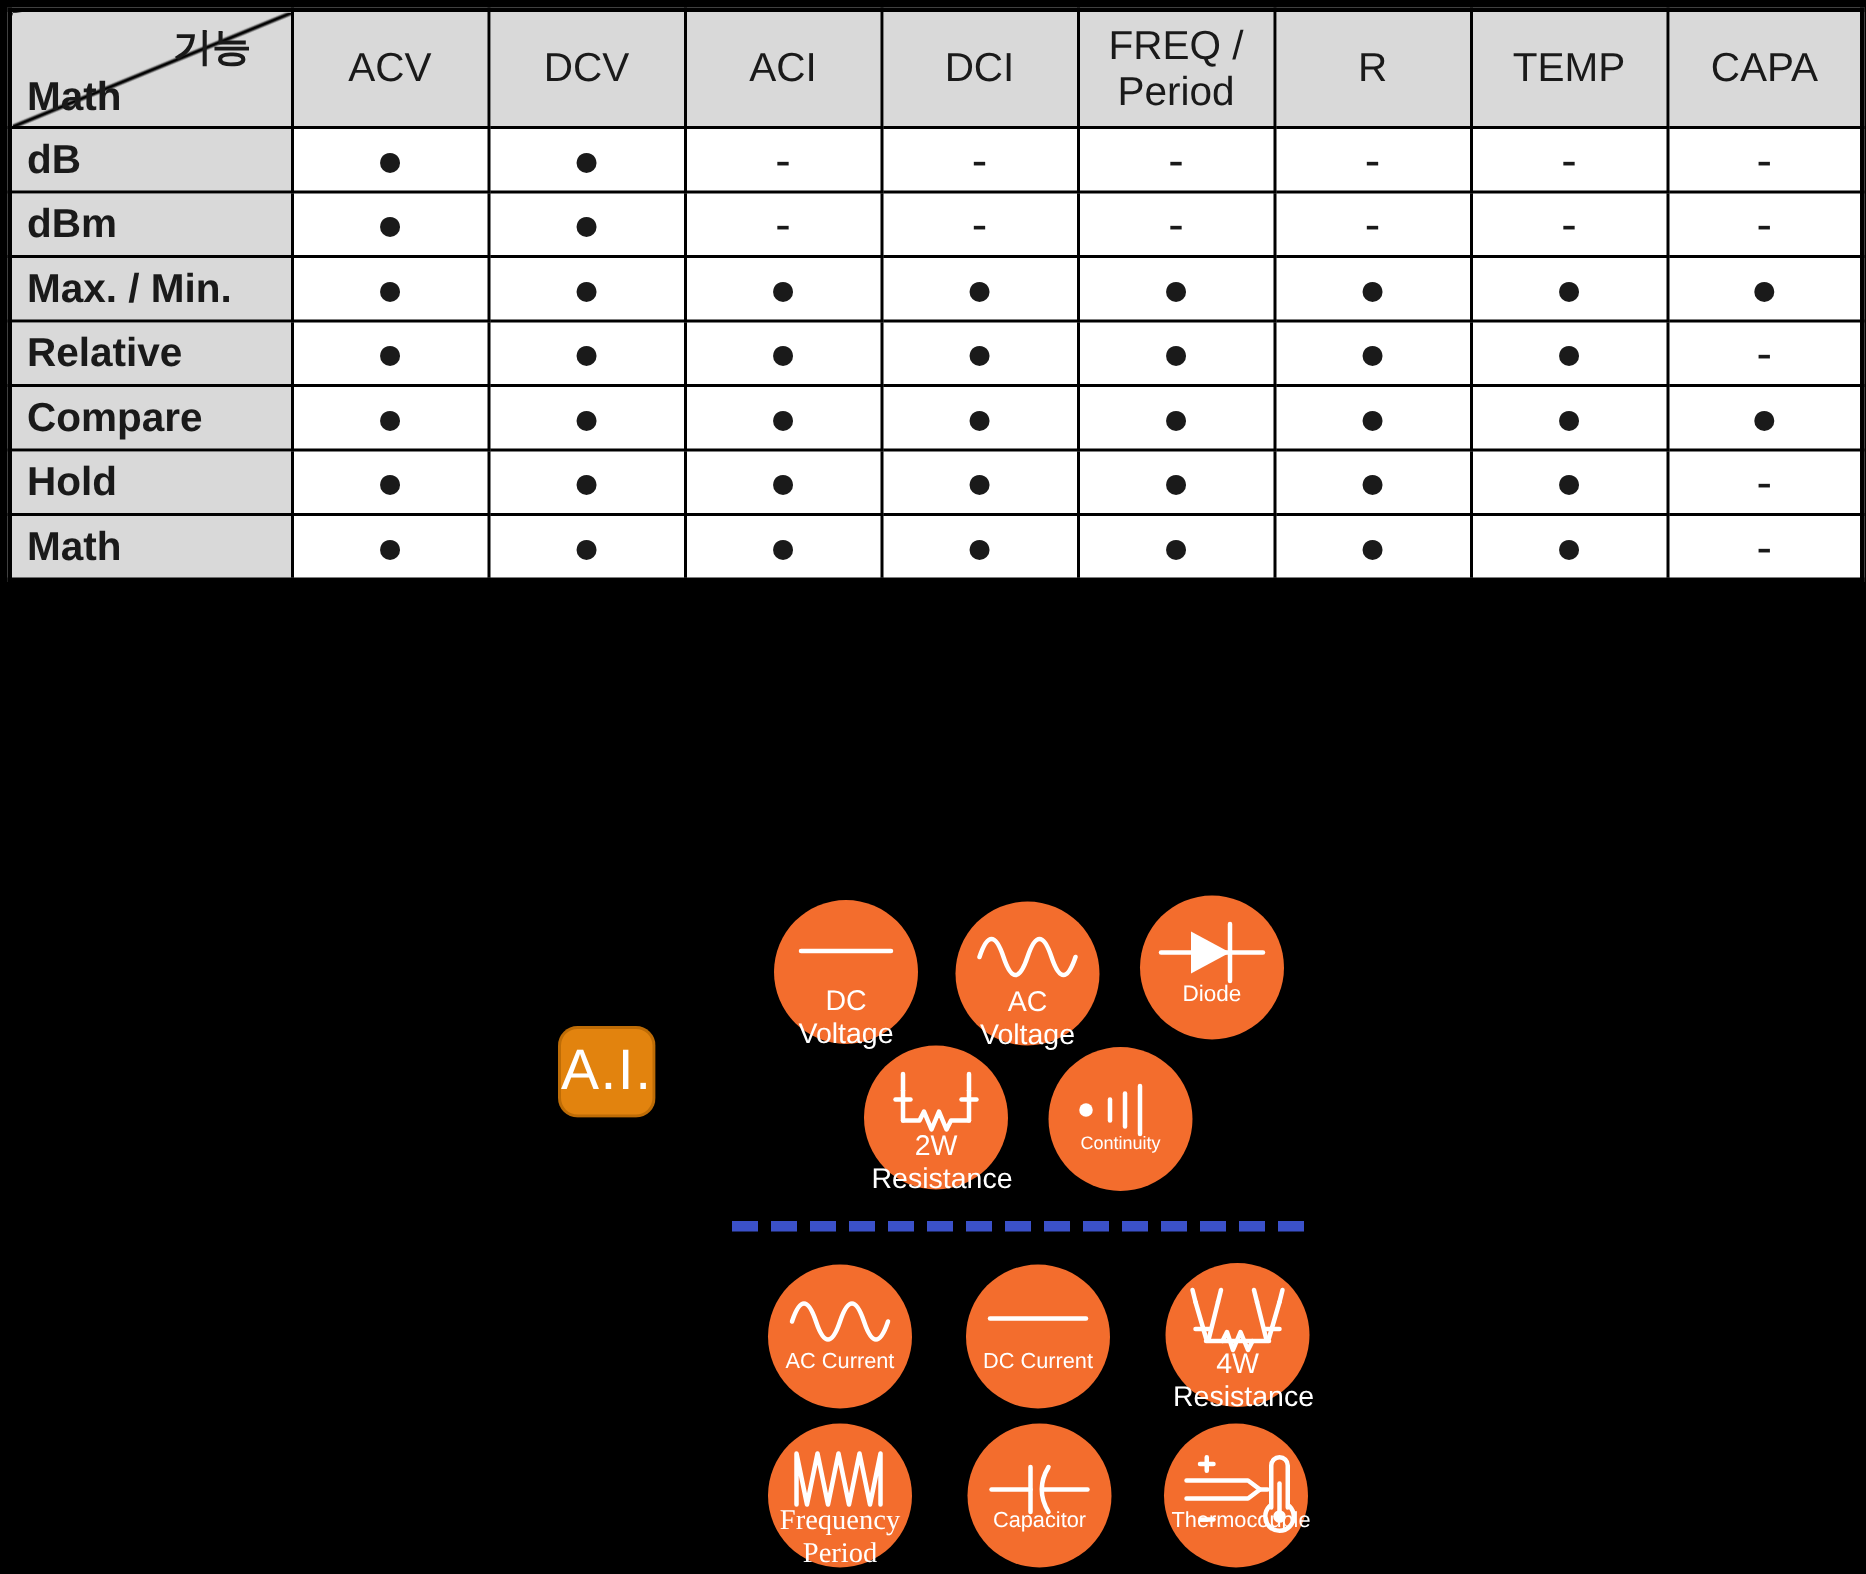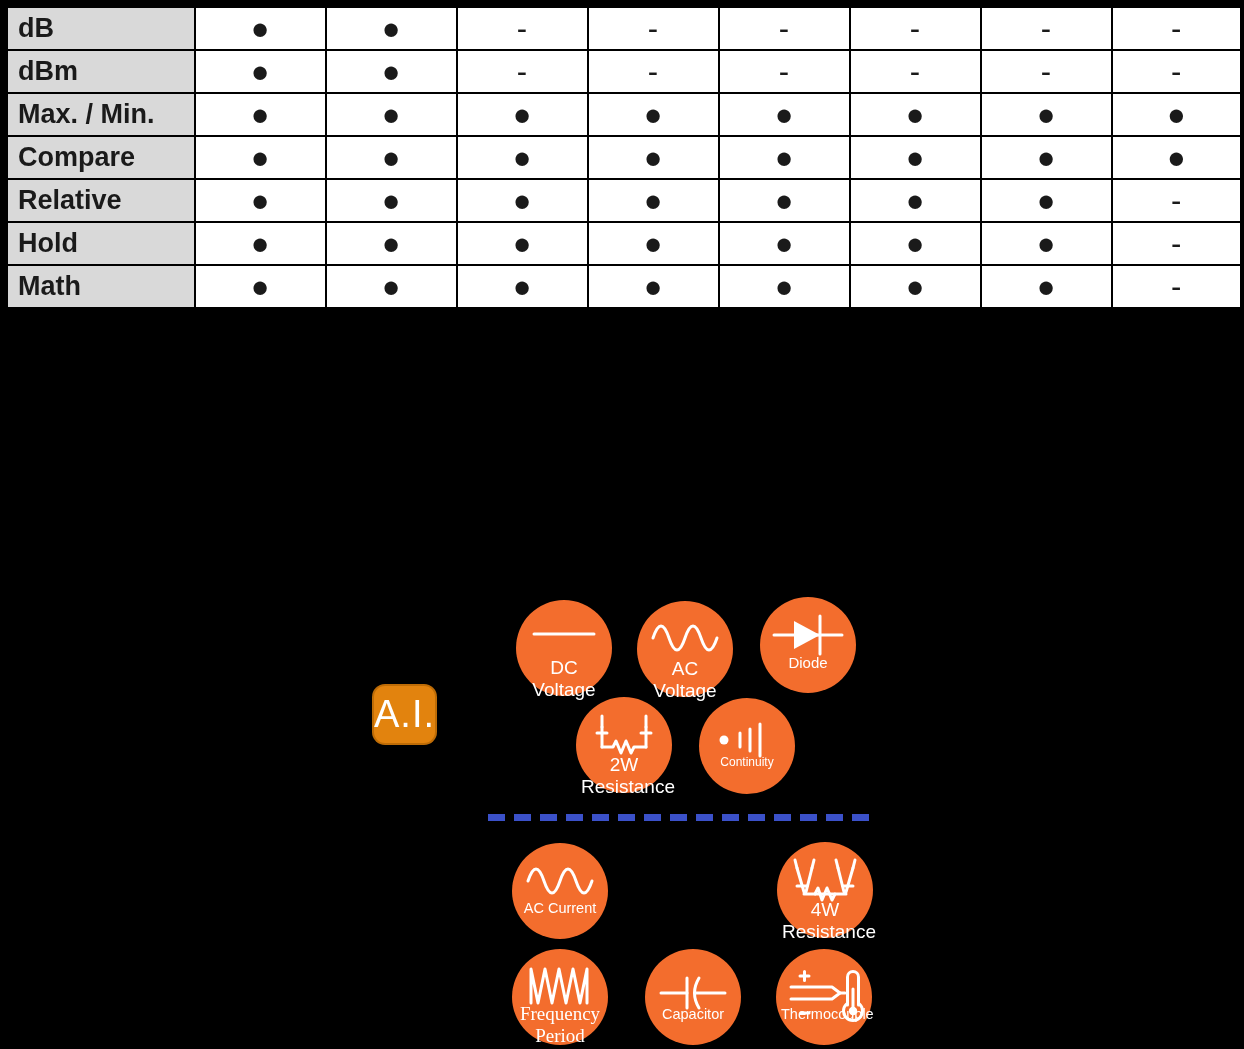--- a/index.html
+++ b/index.html
@@ -113,20 +113,34 @@
         <col style="width:131px">
         <col style="width:131px">
     <col style="width:131px">
         <col style="width:131px">
         <col style="width:131px">
     <col style="width:131px">
         <col style="width:131px">
         <col style="width:130px">
   </colgroup>
   <tbody>
+        <tr>
+    <th class="corner">
+      <span class="corner-top">기능</span>
+      <span class="corner-bottom">Math</span>
+    </th>
+    <th class="colhead">ACV</th>
+    <th class="colhead">DCV</th>
+    <th class="colhead">ACI</th>
+    <th class="colhead">DCI</th>
+    <th class="colhead">FREQ / Period</th>
+    <th class="colhead">R</th>
+    <th class="colhead">TEMP</th>
+    <th class="colhead">CAPA</th>
+  </tr>
   <tr>
     <th class="rlabel">dB</th>
     <td class="val">●</td>
     <td class="val">●</td>
     <td class="val">-</td>
     <td class="val">-</td>
     <td class="val">-</td>
     <td class="val">-</td>
     <td class="val">-</td>
     <td class="val">-</td>
@@ -147,40 +161,40 @@
     <td class="val">●</td>
     <td class="val">●</td>
     <td class="val">●</td>
     <td class="val">●</td>
     <td class="val">●</td>
     <td class="val">●</td>
     <td class="val">●</td>
     <td class="val">●</td>
   </tr>
   <tr>
+    <th class="rlabel">Relative</th>
+    <td class="val">●</td>
+    <td class="val">●</td>
+    <td class="val">●</td>
+    <td class="val">●</td>
+    <td class="val">●</td>
+    <td class="val">●</td>
+    <td class="val">●</td>
+    <td class="val">-</td>
+  </tr>
+  <tr>
     <th class="rlabel">Compare</th>
     <td class="val">●</td>
     <td class="val">●</td>
     <td class="val">●</td>
     <td class="val">●</td>
     <td class="val">●</td>
     <td class="val">●</td>
     <td class="val">●</td>
     <td class="val">●</td>
-  </tr>
-  <tr>
-    <th class="rlabel">Relative</th>
-    <td class="val">●</td>
-    <td class="val">●</td>
-    <td class="val">●</td>
-    <td class="val">●</td>
-    <td class="val">●</td>
-    <td class="val">●</td>
-    <td class="val">●</td>
-    <td class="val">-</td>
   </tr>
   <tr>
     <th class="rlabel">Hold</th>
     <td class="val">●</td>
     <td class="val">●</td>
     <td class="val">●</td>
     <td class="val">●</td>
     <td class="val">●</td>
     <td class="val">●</td>
     <td class="val">●</td>
@@ -255,20 +269,26 @@
 
   <div class="divider"></div>
 
   <div class="fcircle" style="left:512px;top:454px">
     <svg class="cicon" viewBox="0 0 96 96">
       <path d="M16 38 Q24 14 32 38 T48 38 T64 38 T80 38"></path>
     </svg>
     <div class="clabel" style="font-size:14.5px">AC Current</div>
   </div>
 
+  <div class="fcircle" style="left:644px;top:454px">
+    <svg class="cicon" viewBox="0 0 96 96">
+      <line x1="16" y1="36" x2="80" y2="36"></line>
+    </svg>
+    <div class="clabel" style="font-size:14.5px">DC Current</div>
+  </div>
 
   <div class="fcircle" style="left:777px;top:453px">
     <svg class="cicon" viewBox="0 0 96 96">
       <line x1="27" y1="52" x2="69" y2="52" stroke-width="2.2"></line>
       <polyline points="38,52 41,46 45,58 50,46 55,58 58,52" stroke-width="2.2"></polyline>
       <line x1="20" y1="26" x2="27" y2="50" stroke-width="2.4"></line>
       <line x1="35" y1="26" x2="29" y2="50" stroke-width="2.4"></line>
       <line x1="20" y1="44" x2="30" y2="44" stroke-width="2"></line>
       <line x1="18" y1="18" x2="20" y2="26" stroke-width="1.3"></line>
       <line x1="37" y1="18" x2="35" y2="26" stroke-width="1.3"></line>

